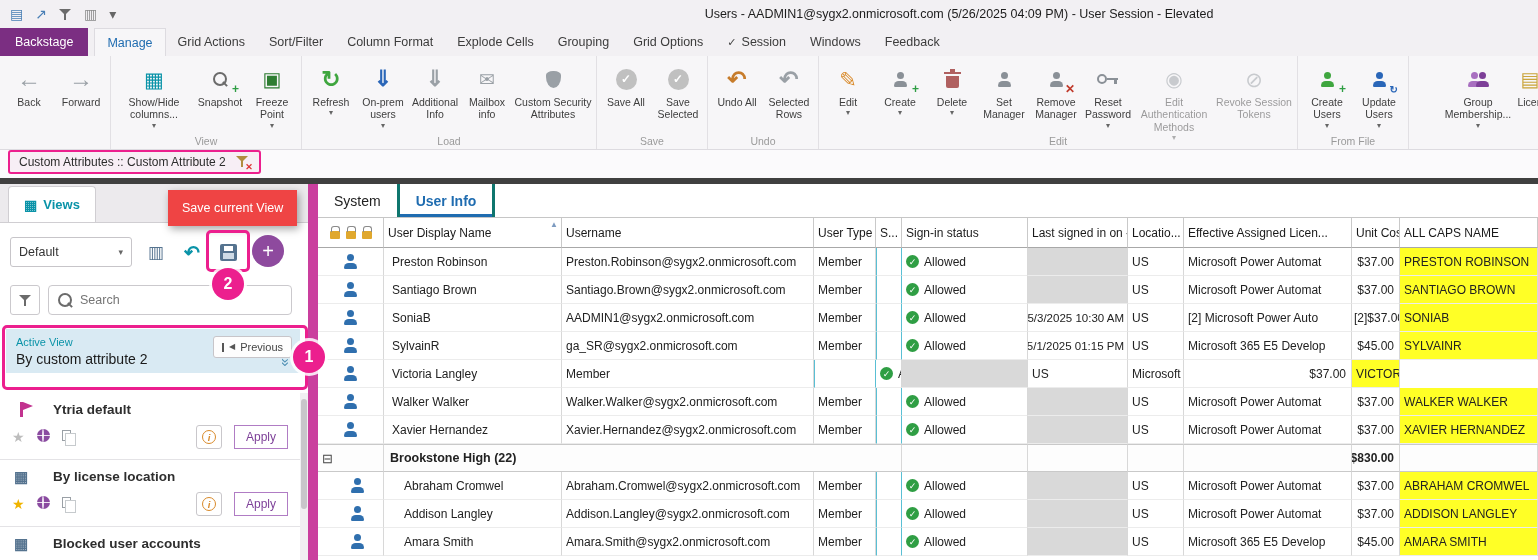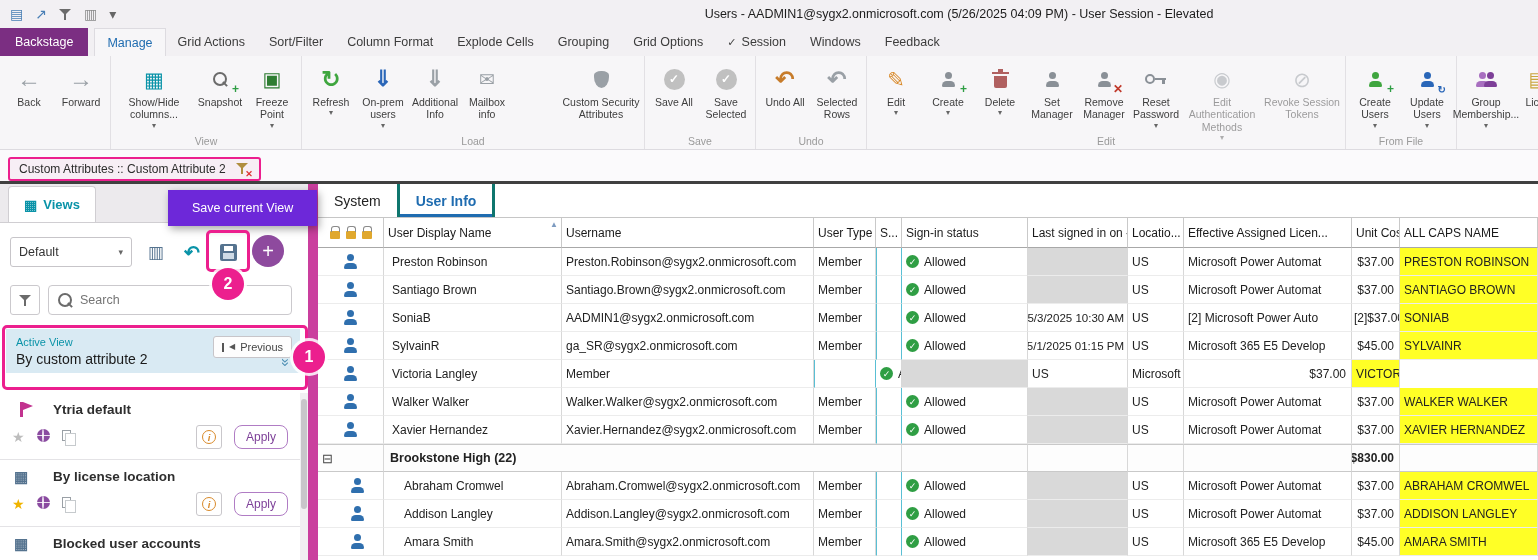--- a/index.html
+++ b/index.html
@@ -58,21 +58,21 @@
   .i-copy{position:relative;width:9px;height:11px;border:1.4px solid #9aa0a6;display:inline-block;background:#fff;z-index:1}
   .i-copy::before{content:'';position:absolute;left:2px;top:2px;width:9px;height:11px;border:1.4px solid #c6cacd;z-index:-1;background:#fff}
   .i-globe{width:13px;height:13px;border-radius:50%;background:#8a4ba0;position:relative;display:inline-block}
   .i-globe::before{content:'';position:absolute;left:0;right:0;top:5.5px;height:1.5px;background:rgba(255,255,255,.85)}
   .i-globe::after{content:'';position:absolute;top:0;bottom:0;left:5.5px;width:1.5px;background:rgba(255,255,255,.85);border-radius:50%}
   .i-floppy{position:relative;width:17px;height:17px;background:#55738f;border-radius:2px;display:inline-block}
   .i-floppy::before{content:'';position:absolute;top:2px;left:4px;width:9px;height:5px;background:#fff}
   .i-floppy::after{content:'';position:absolute;bottom:2px;left:3px;width:11px;height:6px;background:#cfdbe6}
 
   
-  .filterbar{position:absolute;left:0;top:150px;width:100%;height:34px;background:#fbfafc;border-bottom:3px solid #404040;display:flex;align-items:flex-end;padding:0 8px;z-index:5}
+  .filterbar{position:absolute;left:0;top:150px;width:100%;height:34px;background:#fbfafc;border-bottom:6px solid #404040;display:flex;align-items:flex-start;padding:0 8px;z-index:5}
   .chip{display:flex;align-items:center;gap:10px;background:#f7eef5;border:2px solid #ec1f8e;border-radius:3px;padding:3px 9px;font-size:12px;color:#2c2c2c;cursor:pointer}
   .chip-fun{position:relative;width:14px;height:14px;display:inline-block}
   .chip-fun::before{content:'';position:absolute;top:1px;left:0;border-style:solid;border-width:6px 6.5px 0 6.5px;border-color:#b08d3f transparent transparent transparent}
   .chip-fun::after{content:'';position:absolute;top:6px;left:5.5px;width:2px;height:6px;background:#b08d3f}
   .chip-fun .x{position:absolute;right:-3px;bottom:-3px;color:#d33;font-size:9px;font-weight:700}
 
   
   .sidebar{position:absolute;left:0;top:184px;width:308px;bottom:0;background:#eceaed;z-index:2}
   .views-tab{position:absolute;left:8px;top:2px;width:88px;height:36px;background:#fff;border:1px solid #d0ced2;border-bottom:none;border-radius:4px 4px 0 0;display:flex;align-items:center;justify-content:center;gap:6px;color:#0a93a8;font-size:13px;font-weight:700;cursor:pointer}
   .side-panel{position:absolute;left:0;top:38px;right:0;bottom:0;background:#fff;border-top:1px solid #d0ced2}
@@ -89,25 +89,25 @@
   .dblchev{position:absolute;right:10px;bottom:2px;color:#4d8fb3;font-size:15px;transform:rotate(90deg);cursor:pointer}
   .viewlist{position:absolute;left:0;top:170px;right:8px;bottom:0;overflow:hidden}
   .vitem{padding:9px 12px 10px;border-bottom:1px solid #e4e3e6}
   .vi-top{display:flex;align-items:center;gap:23px;font-size:13.5px;color:#2e2e2e;font-weight:600}
   .vic{width:18px;display:inline-flex;justify-content:center}
   .vi-bot{display:flex;align-items:center;margin-top:8px;gap:12px}
   .vi-bot .sp{flex:1}
   .star{font-size:14px;line-height:1;cursor:pointer}
   .infobtn{width:26px;height:24px;border:1px solid #c9c7cb;border-radius:3px;display:flex;align-items:center;justify-content:center;cursor:pointer;background:#fff}
   .infobtn .ic{width:14px;height:14px;border:1.4px solid #d98a2a;border-radius:50%;color:#d98a2a;font-size:9.5px;font-weight:700;display:flex;align-items:center;justify-content:center;font-style:italic}
-  .applybtn{min-width:54px;height:24px;border:1px solid #b07cc4;border-radius:8px;color:#7d3f98;font-size:12px;display:flex;align-items:center;justify-content:center;background:#fff;cursor:pointer;padding:0 10px}
+  .applybtn{min-width:54px;height:24px;border:1px solid #b07cc4;border-radius:0;color:#7d3f98;font-size:12px;display:flex;align-items:center;justify-content:center;background:#fff;cursor:pointer;padding:0 10px}
   .sb-track{position:absolute;right:0;top:170px;bottom:0;width:8px;background:#f1f0f2}
   .sb-thumb{position:absolute;right:1px;top:6px;width:6px;height:110px;background:#c8c6ca;border-radius:3px}
 
-  .tooltip{position:absolute;left:168px;top:190px;background:#6d28d9;color:#fff;font-size:12.5px;padding:11px 24px;z-index:40;box-shadow:2px 3px 8px rgba(0,0,0,.35);white-space:nowrap}
+  .tooltip{position:absolute;left:168px;top:190px;background:#ef4444;color:#fff;font-size:12.5px;padding:11px 14px;z-index:40;box-shadow:2px 3px 8px rgba(0,0,0,.35);white-space:nowrap}
   .splitter{position:absolute;left:308px;top:184px;width:10px;bottom:0;background:#ca3f9e;z-index:4;cursor:col-resize}
 
   
   .gridarea{position:absolute;left:318px;top:184px;right:0;bottom:0;background:#fff;z-index:1}
   .gtabs{height:34px;display:flex;border-bottom:1px solid #c6c6c6;background:#fff}
   .gtab{padding:0 16px;display:flex;align-items:center;font-size:14px;color:#222;border-right:3px solid #0f766e;cursor:pointer}
   .gtab.active{color:#1f6cb0;font-weight:700;box-shadow:inset 0 -3px 0 #1f6cb0}
   .grow{display:grid;grid-template-columns:66px 178px 252px 62px 26px 126px 100px 56px 168px 48px 138px}
   .gcell{display:flex;align-items:center;border-right:1px solid #d8d8d8;border-bottom:1px solid #ececec;padding:0 4px;overflow:hidden;white-space:nowrap;position:relative;font-size:12px;height:28px}
   .ghead .gcell{height:30px;border-bottom:1px solid #a8a8a8;border-right:1px solid #c9c9c9;background:#fff;color:#1a1a1a}
@@ -248,21 +248,21 @@
           <span class="g" style="color:#9aa0a6;font-size:22px;font-weight:bold">⇓</span>
         </div>
         <div class="lbl">Additional Info</div>
       </div>
       <div class="rbtn">
         <div class="icn">
           <span class="g" style="color:#9aa0a6;font-size:19px">✉</span>
         </div>
         <div class="lbl">Mailbox info</div>
       </div>
-      <div class="rbtn" style="width: 80px; margin-left: 48px;">
+      <div class="rbtn" style="width: 80px;">
         <div class="icn">
           <span class="i-shield"></span>
         </div>
         <div class="lbl">Custom Security Attributes</div>
       </div>
       <div class="gname">Load</div>
     </div>
     <div class="rgroup">
       <div class="rbtn">
         <div class="icn">

